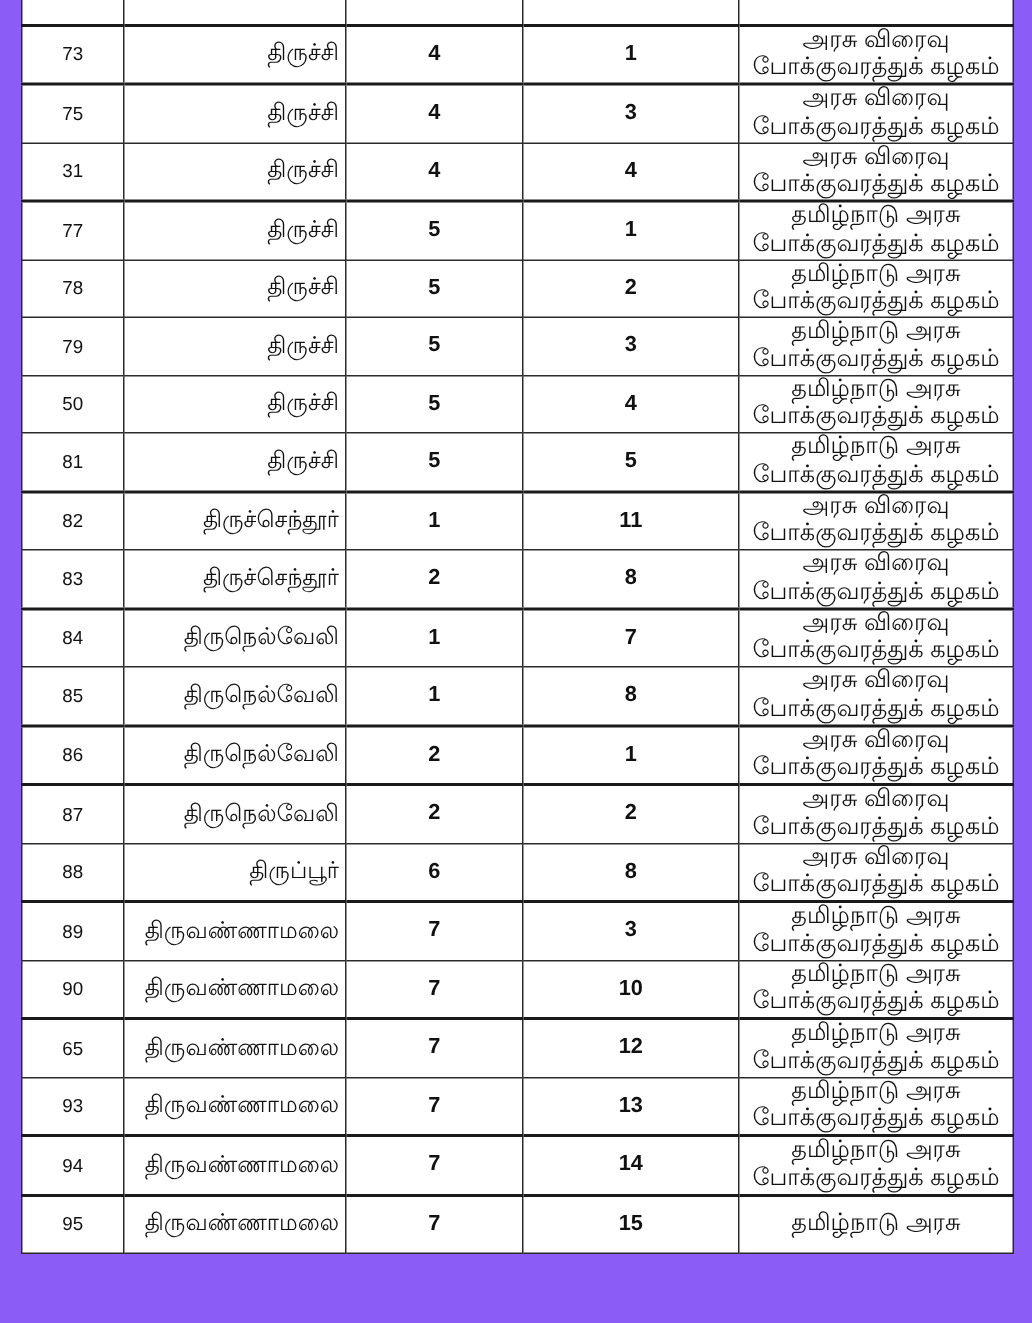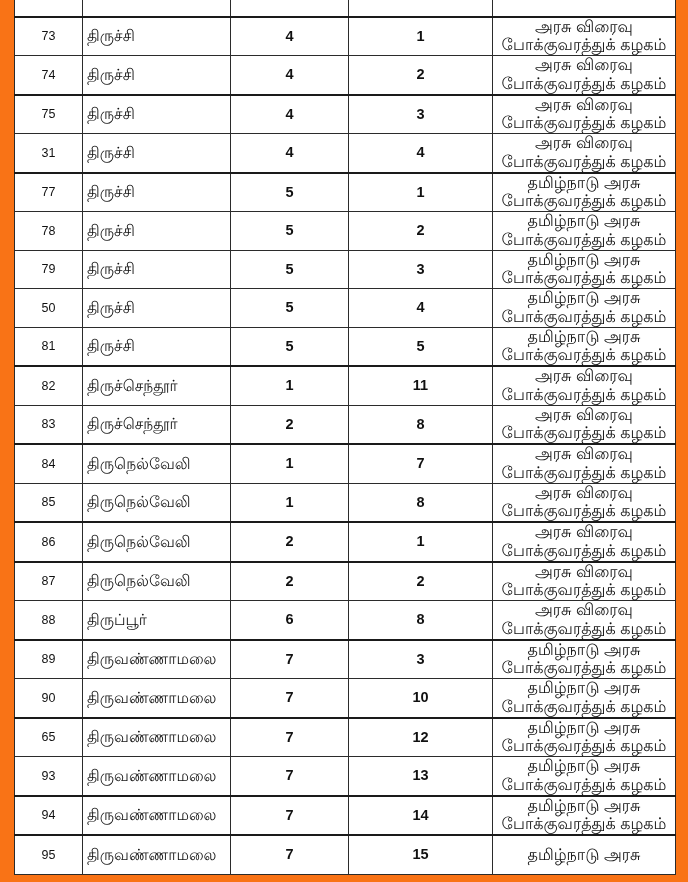--- a/index.html
+++ b/index.html
@@ -14,21 +14,21 @@
     overflow: hidden;
     font-family: "Liberation Sans", "DejaVu Sans", sans-serif;
     color: #0b0b0b;
   }
 
   .sheet {
     position: relative;
     width: 688px;
     height: 882px;
     overflow: hidden;
-    background: #f97316;
+    background: #8b5cf6;
   }
 
   
   .table-viewport {
     position: absolute;
     left: 0;
     top: 0;
     width: 688px;
     height: 882px;
     overflow: hidden;
@@ -64,21 +64,21 @@
   }
 
   td.cell-sno {
     text-align: center;
     font-size: 12.5px;
     font-weight: 400;
     color: #111;
   }
 
   td.cell-place {
-    text-align: left;
+    text-align: right;
     padding-left: 7px;
     font-size: 15.5px;
     font-weight: 400;
     color: #111;
     white-space: nowrap;
   }
 
   td.cell-num {
     text-align: center;
     font-size: 14.5px;
@@ -127,30 +127,20 @@
             <tr class="sep-strong">
               <td class="cell-sno">73</td>
               <td class="cell-place">திருச்சி</td>
               <td class="cell-num">4</td>
               <td class="cell-num">1</td>
               <td class="cell-org">
                 <span class="org-line">அரசு விரைவு</span>
                 <span class="org-line">போக்குவரத்துக் கழகம்</span>
               </td>
             </tr>
-            <tr>
-              <td class="cell-sno">74</td>
-              <td class="cell-place">திருச்சி</td>
-              <td class="cell-num">4</td>
-              <td class="cell-num">2</td>
-              <td class="cell-org">
-                <span class="org-line">அரசு விரைவு</span>
-                <span class="org-line">போக்குவரத்துக் கழகம்</span>
-              </td>
-            </tr>
             <tr class="sep-strong">
               <td class="cell-sno">75</td>
               <td class="cell-place">திருச்சி</td>
               <td class="cell-num">4</td>
               <td class="cell-num">3</td>
               <td class="cell-org">
                 <span class="org-line">அரசு விரைவு</span>
                 <span class="org-line">போக்குவரத்துக் கழகம்</span>
               </td>
             </tr>

